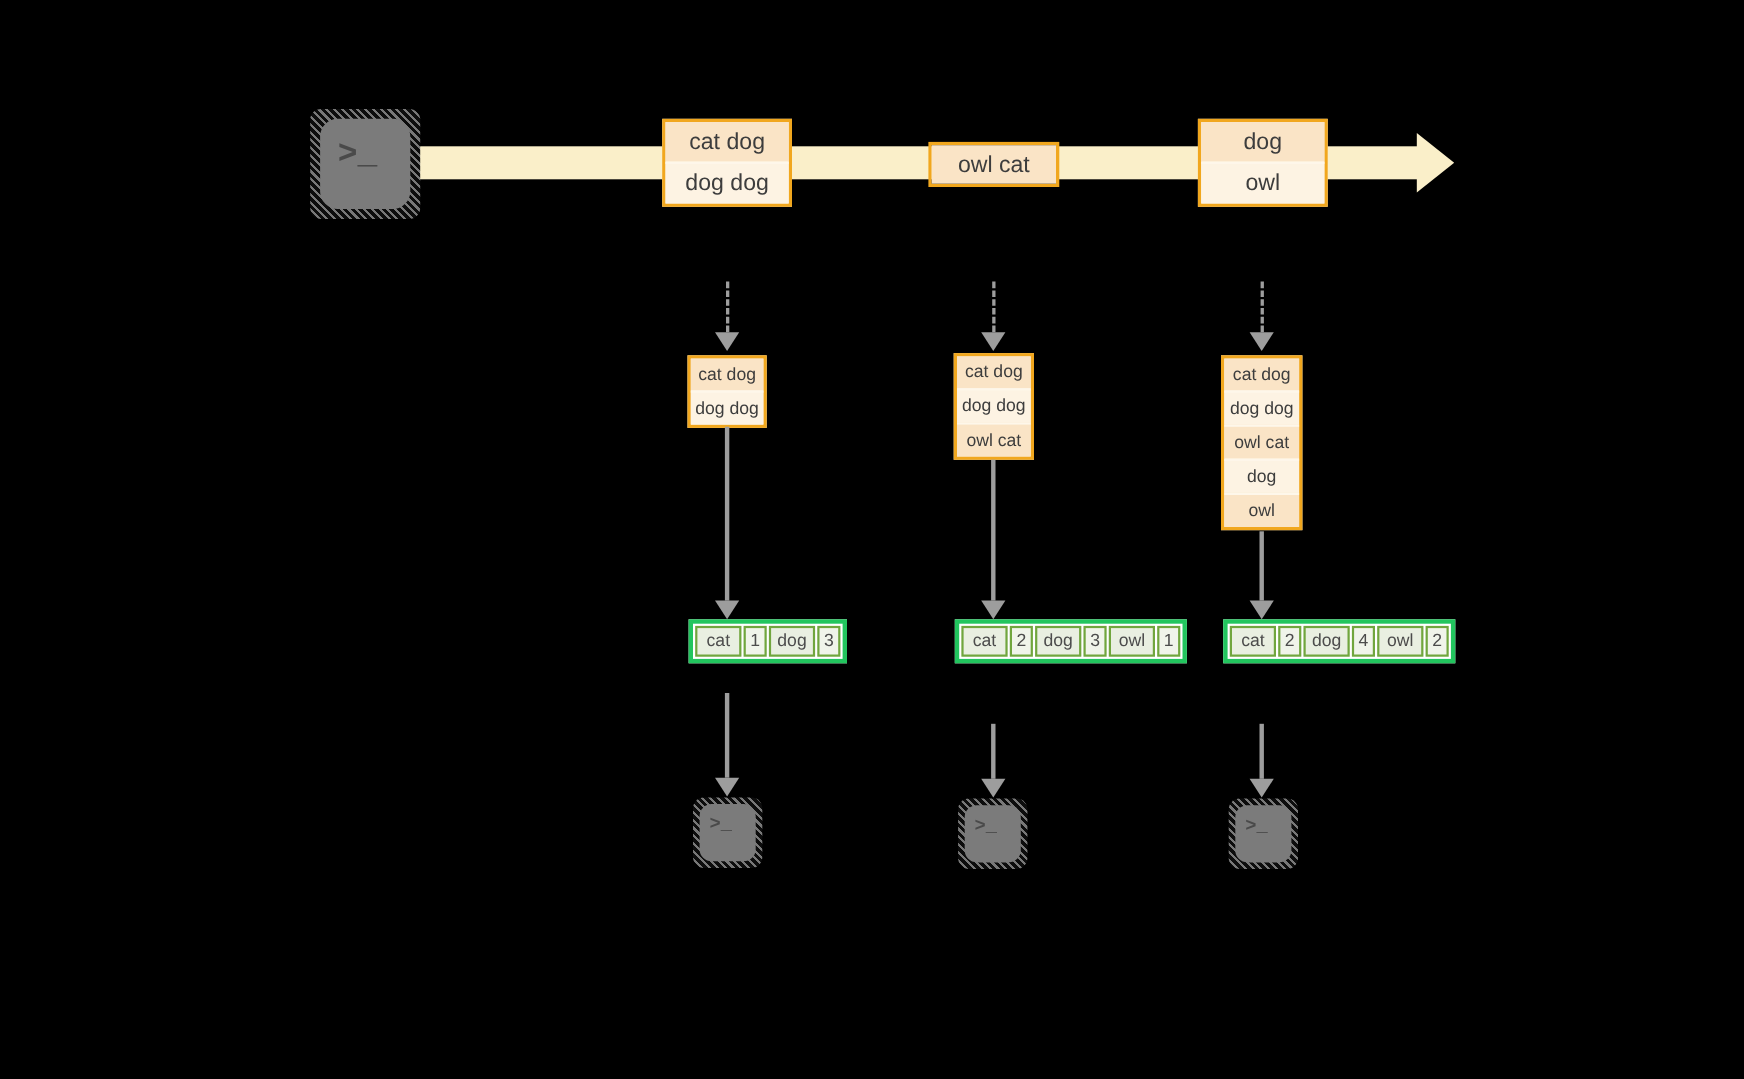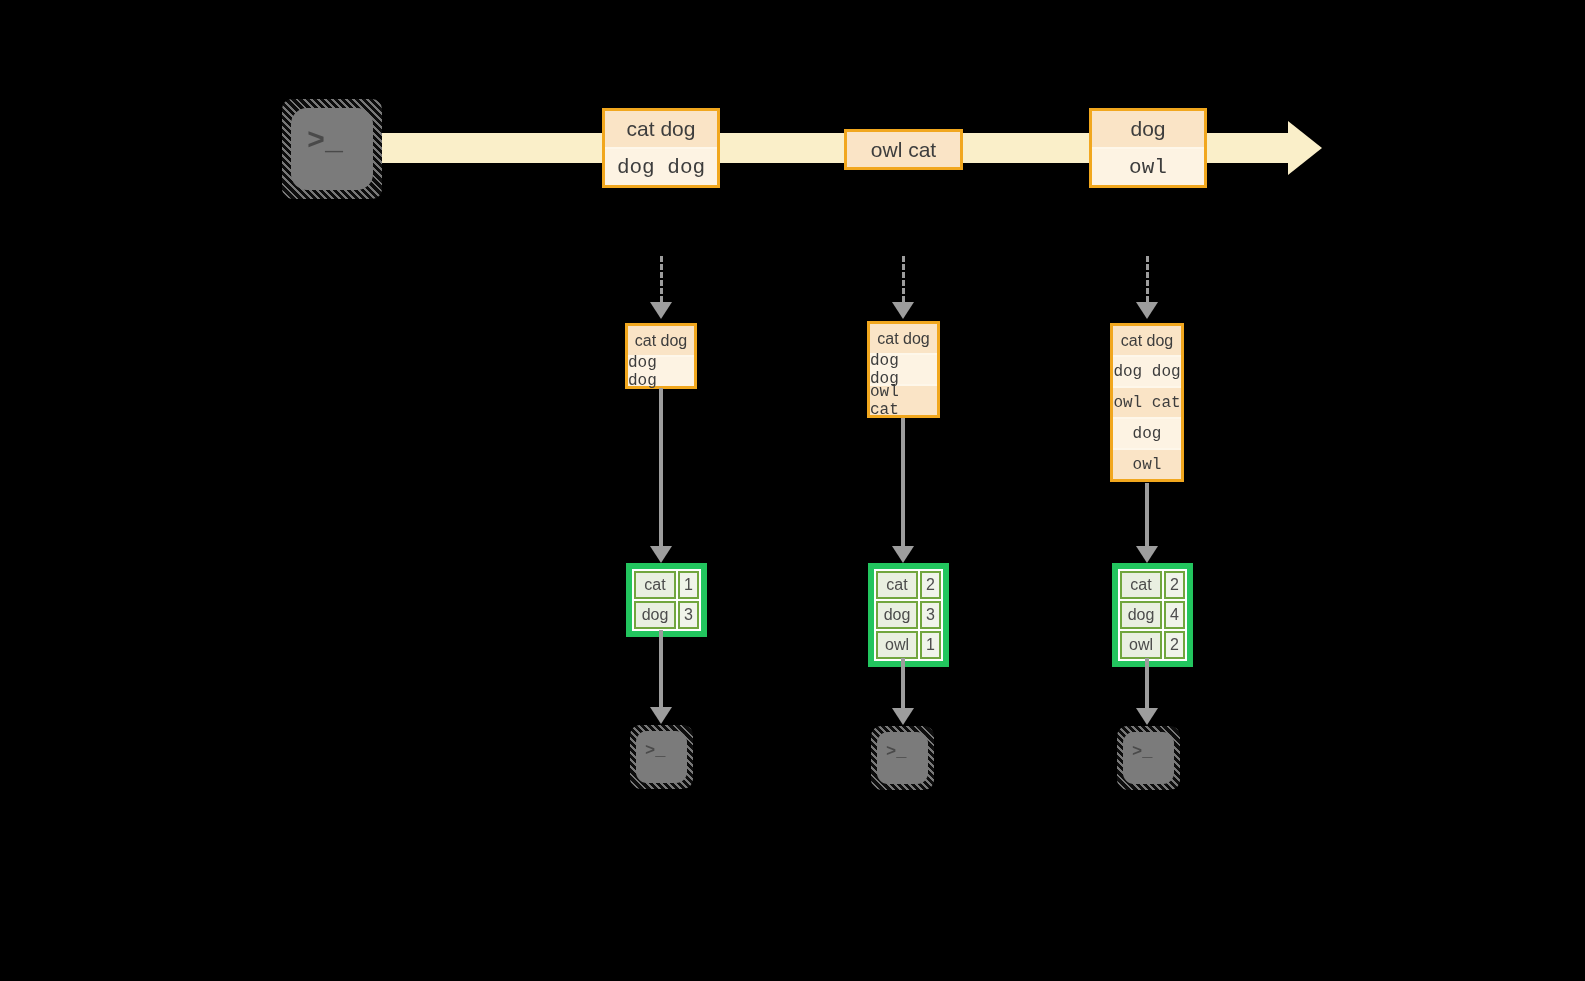--- a/index.html
+++ b/index.html
@@ -24,21 +24,21 @@
   .term-out{width:63px;height:64px;}
   .term-out .term-inner{inset:6px;border-radius:11px;padding:11px 0 0 9px;}
   .term-out .term-glyph{font-size:17px;}
   .term-out-1{left:630px;top:725px;}
   .term-out-2{left:871px;top:726px;}
   .term-out-3{left:1117px;top:726px;}
 
   
   .obox{position:absolute;border:3px solid #F1A71E;background:#FDF3E3;z-index:2;}
   .obox .cell{display:flex;align-items:center;justify-content:center;color:#3d3d3d;}
-  .obox .cell + .cell{border-top:2px solid #FEF7EA;font-family:Liberation Mono, monospace;}
+  .obox .cell + .cell{border-top:2px solid #FEF7EA;}
   .shade-dark{background:#FAE4C6;}
   .shade-light{background:#FDF3E3;}
   .batch .cell{width:112px;height:36px;font-size:21px;}
   .batch-b .cell{width:113px;height:35px;font-size:21px;}
   .batch-a{left:602px;top:108px;}
   .batch-b{left:844px;top:129px;}
   .batch-c{left:1089px;top:108px;}
   .mlist .cell{height:29px;font-size:16px;}
   .mlist-1{left:625px;top:323px;} .mlist-1 .cell{width:66px;}
   .mlist-2{left:867px;top:321px;} .mlist-2 .cell{width:67px;}
@@ -49,22 +49,22 @@
   .shaft{width:0;}
   .shaft-dash{border-left:3px dashed #9d9d9d;}
   .shaft-solid{border-left:4px solid #9d9d9d;}
   .head-down{width:0;height:0;border-top:17px solid #9d9d9d;border-left:11px solid transparent;border-right:11px solid transparent;}
 
   
   .query-label{position:absolute;left:693px;top:461px;width:429px;height:44px;background:#FFFFFF;z-index:1;
     display:flex;align-items:center;justify-content:center;color:#141414;font-size:31px;font-weight:300;letter-spacing:0.5px;}
 
   
-  .gtable{position:absolute;border:6px solid #22c55e;background:#FFFFFF;padding:2px;z-index:2;
-    display:flex;flex-direction:column;gap:2px;}
+  .gtable{position:absolute;border:4px solid #22c55e;background:#FFFFFF;padding:2px;z-index:2;
+    display:flex;flex-direction:row;gap:2px;}
   .grow{display:flex;gap:2px;}
   .gcell{border:2px solid #71A63E;display:flex;align-items:center;justify-content:center;
     height:24px;font-size:16px;color:#4c4c4c;}
   .gword{width:38px;background:#E9EFE1;}
   .gnum{width:17px;background:#F0F4EA;}
   .gtable-1{left:626px;top:563px;}
   .gtable-2{left:868px;top:563px;}
   .gtable-3{left:1112px;top:563px;}
 </style>
 </head>

